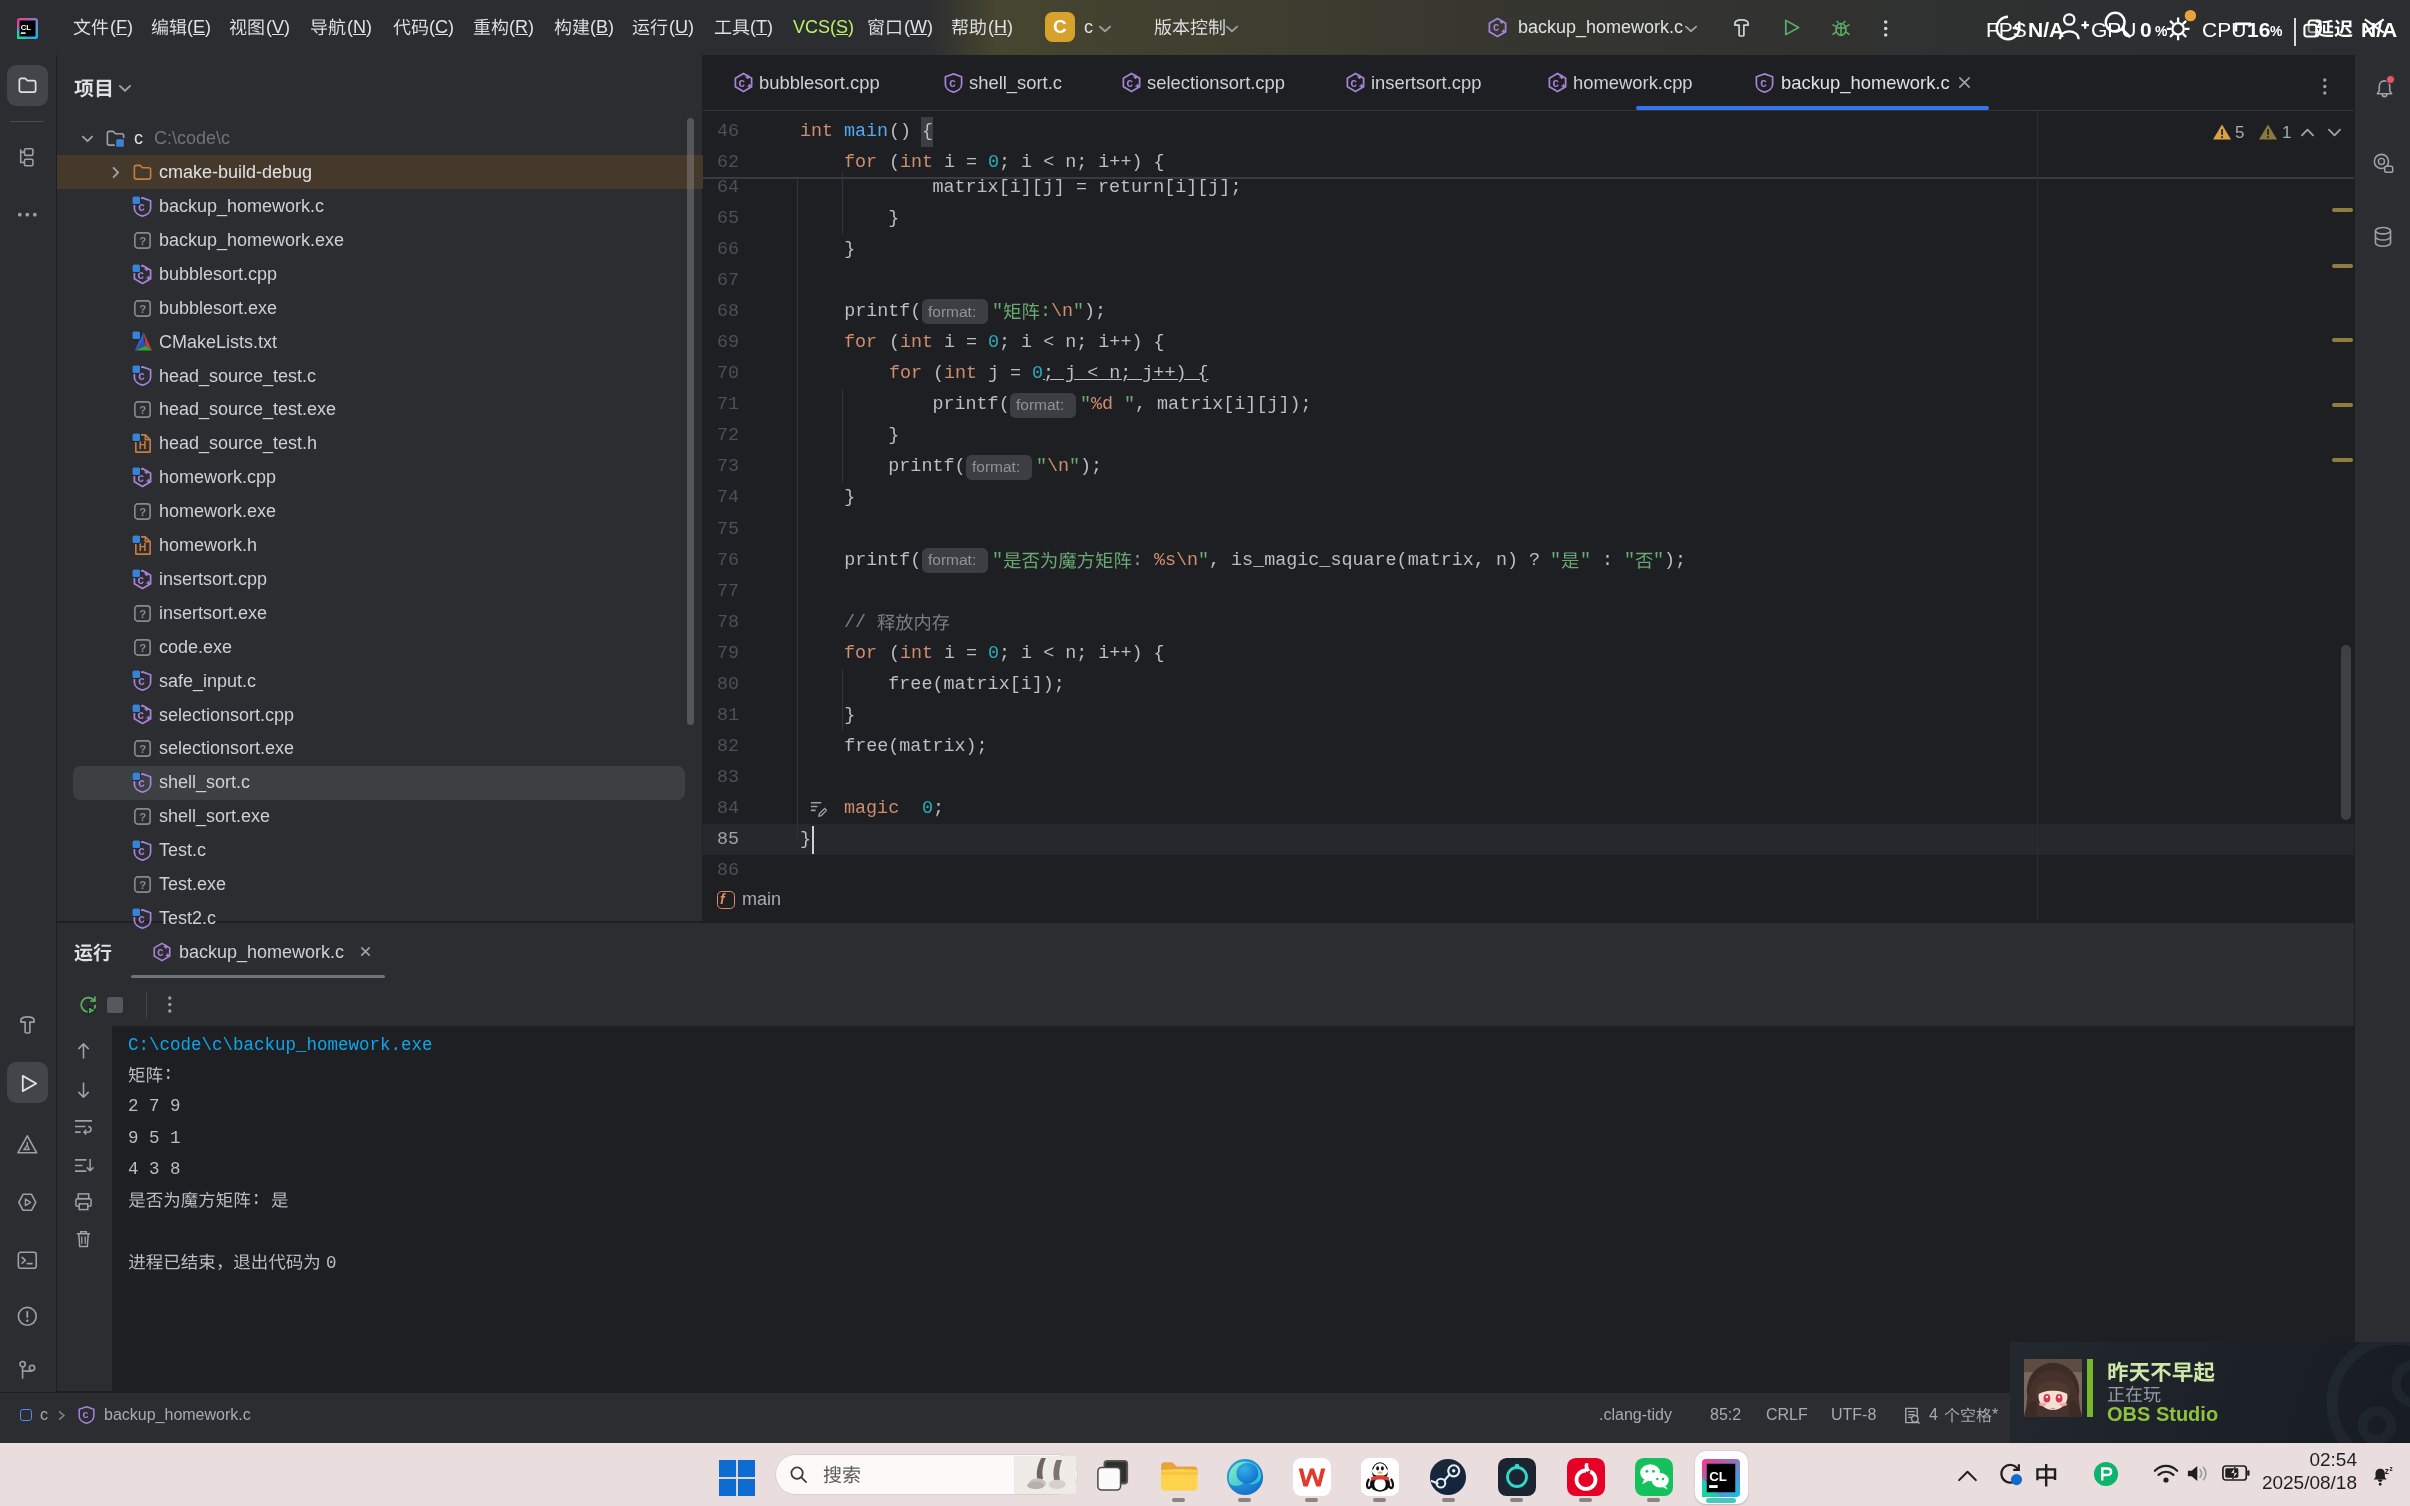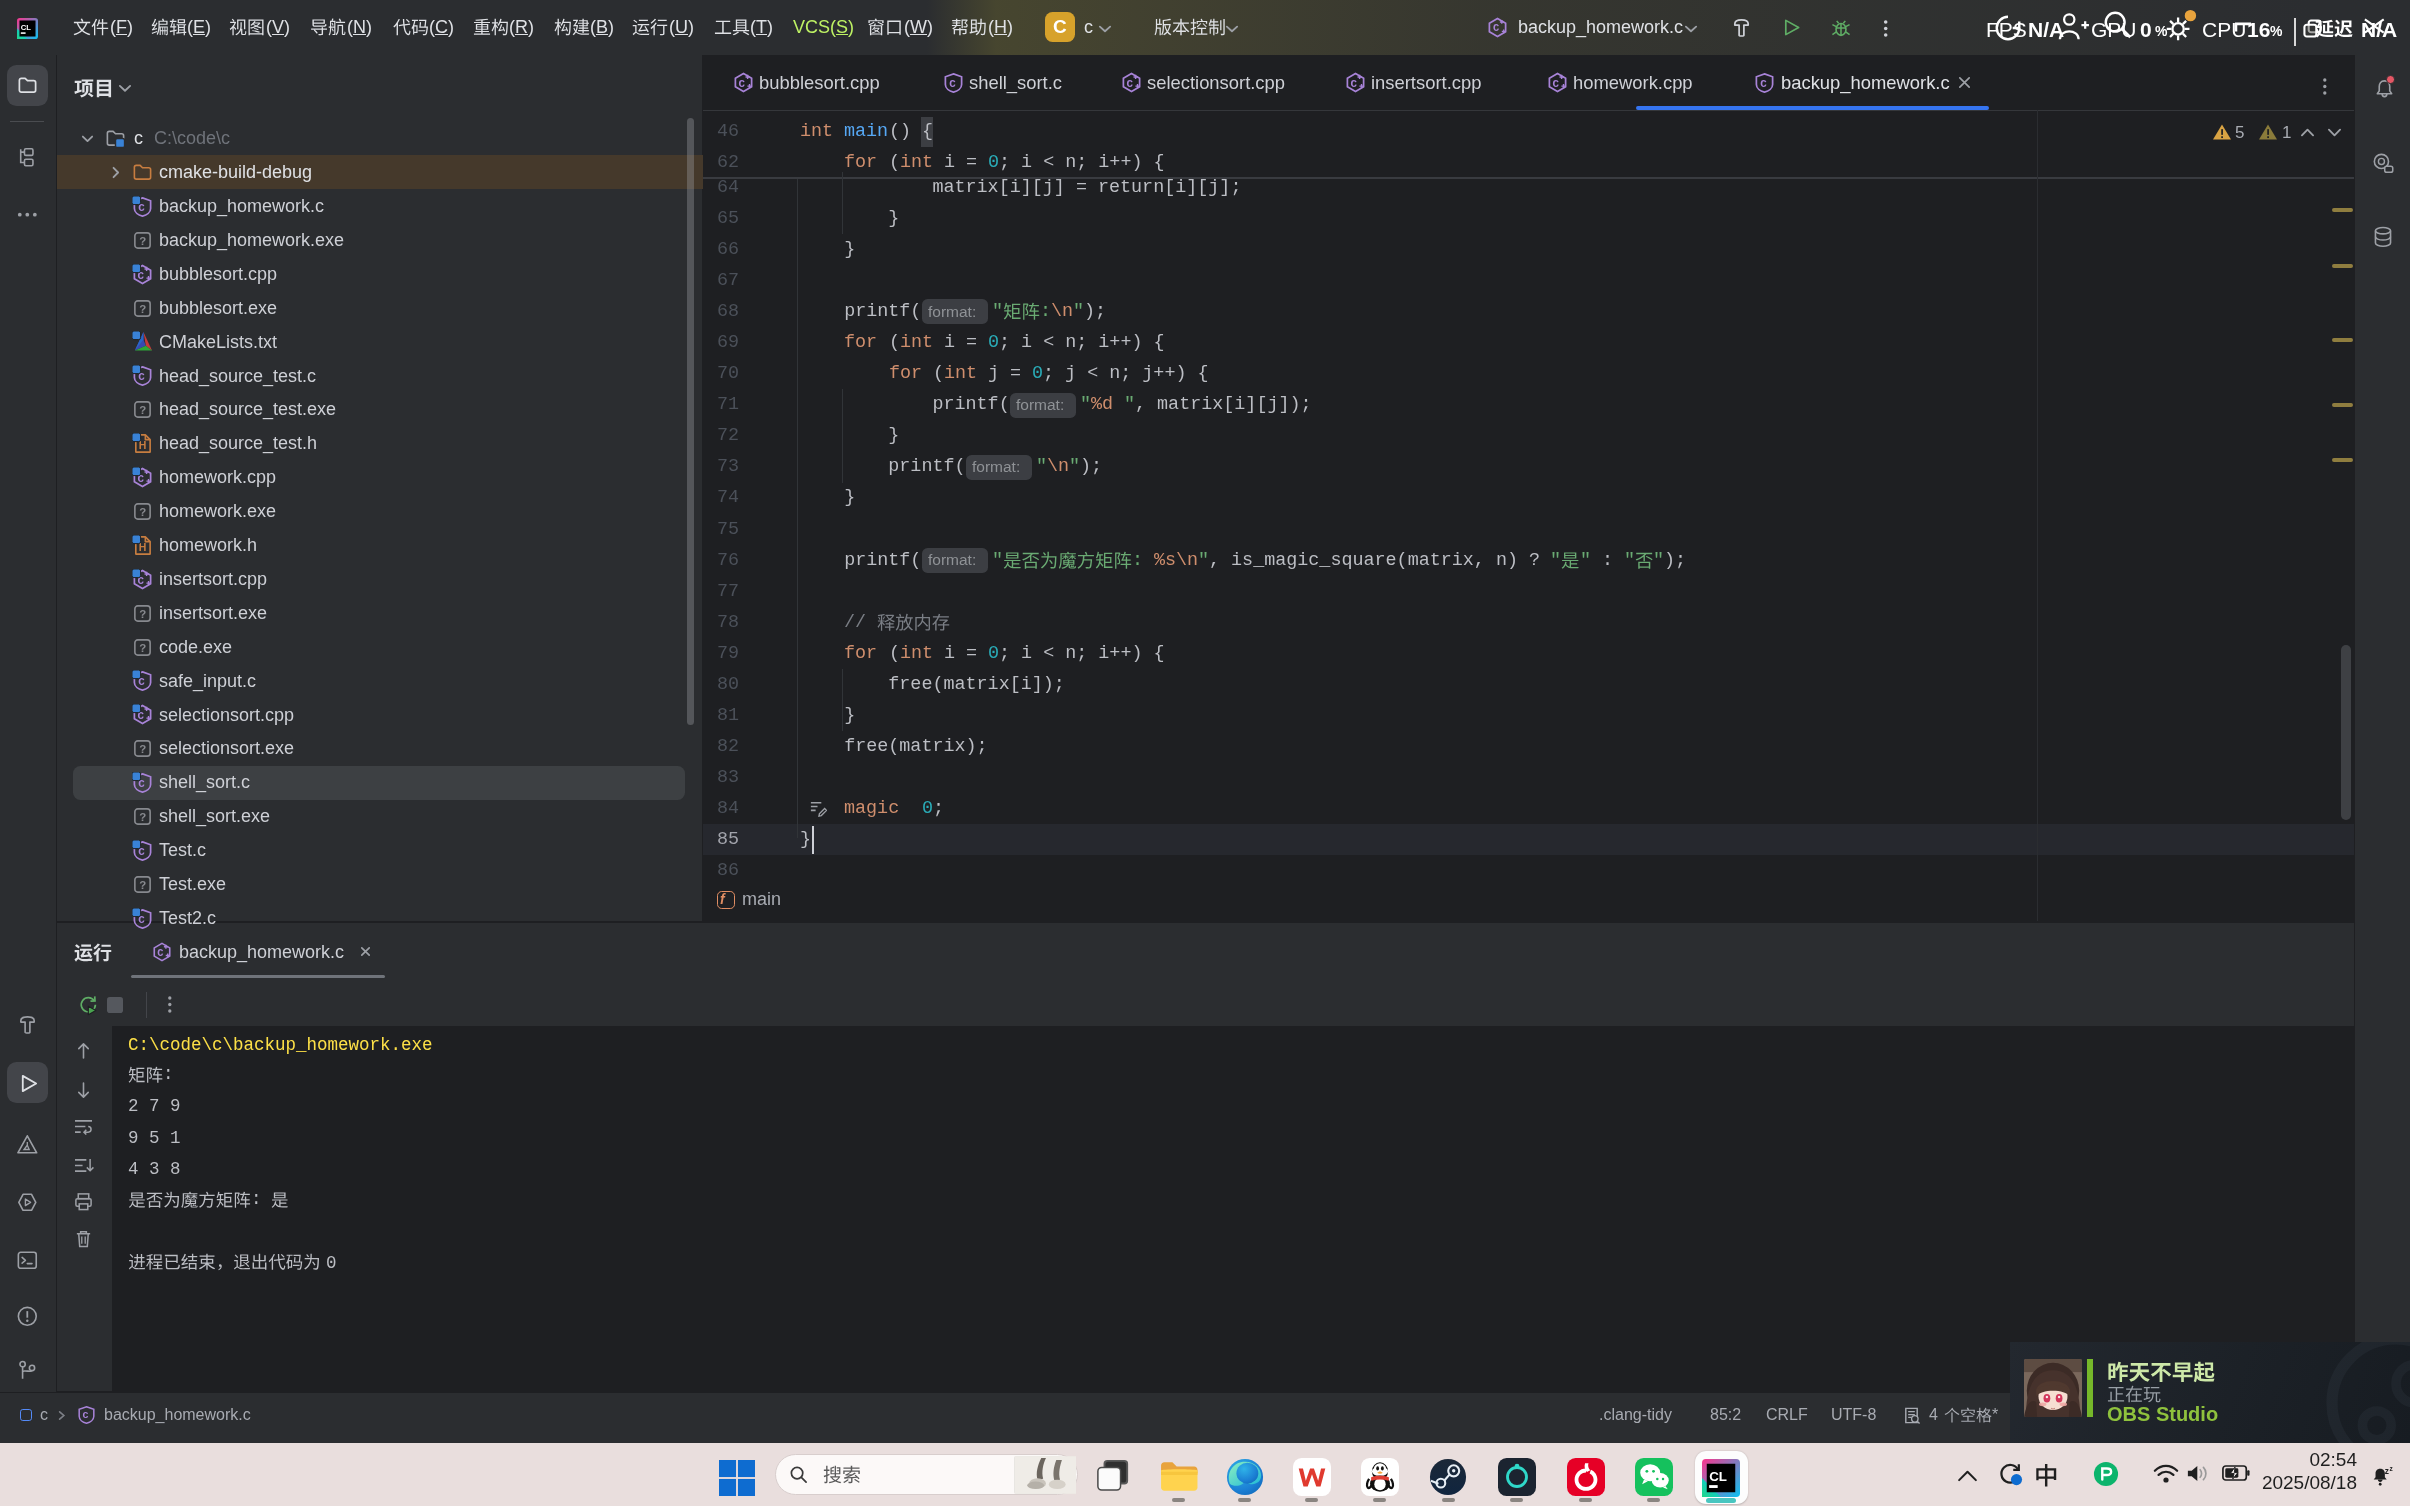--- a/index.html
+++ b/index.html
@@ -527,21 +527,21 @@
 <div style="position:absolute;left:900px;top:329px;height:27px;line-height:27px;font-family:Liberation Mono, monospace;font-size:18.4px;font-weight:400;color:#cf8e6d;white-space:pre;">int</div>
 <div style="position:absolute;left:933px;top:329px;height:27px;line-height:27px;font-family:Liberation Mono, monospace;font-size:18.4px;font-weight:400;color:#bcbec4;white-space:pre;"> i = </div>
 <div style="position:absolute;left:988px;top:329px;height:27px;line-height:27px;font-family:Liberation Mono, monospace;font-size:18.4px;font-weight:400;color:#2aacb8;white-space:pre;">0</div>
 <div style="position:absolute;left:999px;top:329px;height:27px;line-height:27px;font-family:Liberation Mono, monospace;font-size:18.4px;font-weight:400;color:#bcbec4;white-space:pre;">; i &lt; n; i++) {</div>
 <div style="position:absolute;left:800px;top:360px;height:27px;line-height:27px;font-family:Liberation Mono, monospace;font-size:18.4px;font-weight:400;color:#bcbec4;white-space:pre;">        </div>
 <div style="position:absolute;left:889px;top:360px;height:27px;line-height:27px;font-family:Liberation Mono, monospace;font-size:18.4px;font-weight:400;color:#cf8e6d;white-space:pre;">for </div>
 <div style="position:absolute;left:933px;top:360px;height:27px;line-height:27px;font-family:Liberation Mono, monospace;font-size:18.4px;font-weight:400;color:#bcbec4;white-space:pre;">(</div>
 <div style="position:absolute;left:944px;top:360px;height:27px;line-height:27px;font-family:Liberation Mono, monospace;font-size:18.4px;font-weight:400;color:#cf8e6d;white-space:pre;">int</div>
 <div style="position:absolute;left:977px;top:360px;height:27px;line-height:27px;font-family:Liberation Mono, monospace;font-size:18.4px;font-weight:400;color:#bcbec4;white-space:pre;"> j = </div>
 <div style="position:absolute;left:1032px;top:360px;height:27px;line-height:27px;font-family:Liberation Mono, monospace;font-size:18.4px;font-weight:400;color:#2aacb8;white-space:pre;">0</div>
-<div style="position:absolute;left:1043px;top:360px;height:27px;line-height:27px;font-family:Liberation Mono, monospace;font-size:18.4px;font-weight:400;color:#bcbec4;white-space:pre;">; j &lt; n; j++) {</div>
+<div style="position:absolute;left:1043px;top:360px;height:27px;line-height:27px;font-family:Liberation Mono, monospace;font-size:18.4px;font-weight:400;color:#bcbec4;white-space:pre;text-decoration:underline;">; j &lt; n; j++) {</div>
 <div style="position:absolute;left:800px;top:391px;height:27px;line-height:27px;font-family:Liberation Mono, monospace;font-size:18.4px;font-weight:400;color:#bcbec4;white-space:pre;">            printf(</div>
 <div style="position:absolute;left:1010px;top:393px;width:66px;height:24.5px;background:#3c3e43;border-radius:5.6px"></div>
 <div style="position:absolute;left:1016px;top:393px;height:23.5px;line-height:23.5px;font-family:Liberation Sans, sans-serif;font-size:15.5px;font-weight:400;color:#8f9296;white-space:pre;">format:</div>
 <div style="position:absolute;left:1080px;top:391px;height:27px;line-height:27px;font-family:Liberation Mono, monospace;font-size:18.4px;font-weight:400;color:#6aab73;white-space:pre;">"</div>
 <div style="position:absolute;left:1091px;top:391px;height:27px;line-height:27px;font-family:Liberation Mono, monospace;font-size:18.4px;font-weight:400;color:#cf8e6d;white-space:pre;">%d</div>
 <div style="position:absolute;left:1113px;top:391px;height:27px;line-height:27px;font-family:Liberation Mono, monospace;font-size:18.4px;font-weight:400;color:#6aab73;white-space:pre;"> "</div>
 <div style="position:absolute;left:1135px;top:391px;height:27px;line-height:27px;font-family:Liberation Mono, monospace;font-size:18.4px;font-weight:400;color:#bcbec4;white-space:pre;">, matrix[i][j]);</div>
 <div style="position:absolute;left:800px;top:422px;height:27px;line-height:27px;font-family:Liberation Mono, monospace;font-size:18.4px;font-weight:400;color:#bcbec4;white-space:pre;">        }</div>
 <div style="position:absolute;left:800px;top:453px;height:27px;line-height:27px;font-family:Liberation Mono, monospace;font-size:18.4px;font-weight:400;color:#bcbec4;white-space:pre;">        printf(</div>
 <div style="position:absolute;left:966px;top:455px;width:66px;height:24.5px;background:#3c3e43;border-radius:5.6px"></div>
@@ -688,21 +688,21 @@
     </svg></div>
 <div class="ic" style="left:74px;top:1192px"><svg width="19" height="19" viewBox="0 0 20 20">
       <rect x="4.5" y="2" width="11" height="5" fill="none" stroke="#9da0a6" stroke-width="1.6"></rect>
       <rect x="2" y="7" width="16" height="8" rx="1.5" fill="none" stroke="#9da0a6" stroke-width="1.6"></rect>
       <rect x="5.5" y="12.5" width="9" height="6" fill="#2b2d30" stroke="#9da0a6" stroke-width="1.6"></rect>
     </svg></div>
 <div class="ic" style="left:74px;top:1229px"><svg width="19" height="19" viewBox="0 0 20 20">
       <path d="M3 5 H17 M7 5 V3 H13 V5 M5 5 L6 18.5 H14 L15 5" fill="none" stroke="#9da0a6" stroke-width="1.6"></path>
       <path d="M8.2 8 V15.5 M11.8 8 V15.5" stroke="#9da0a6" stroke-width="1.4"></path>
     </svg></div>
-<div style="position:absolute;left:128px;top:1032px;height:26px;line-height:26px;font-family:Liberation Mono, monospace;font-size:17.5px;font-weight:400;color:#fde047;white-space:pre;">C:\code\c\backup_homework.exe</div>
+<div style="position:absolute;left:128px;top:1032px;height:26px;line-height:26px;font-family:Liberation Mono, monospace;font-size:17.5px;font-weight:400;color:#0ea5e9;white-space:pre;">C:\code\c\backup_homework.exe</div>
 <div style="position:absolute;left:128px;top:1066px;line-height:0"><svg width="35" height="17.5" viewBox="0 0 37.2 18.6" style="overflow:visible">
       <g fill="#bcbec4" transform="translate(0,16.4)">
         <path transform="translate(0,0) scale(0.0186,-0.0186)" d="M558 488H816V296H558ZM933 788H482V-40H950V33H558V226H887V559H558V714H933ZM140 839C123 715 93 593 43 512C60 503 91 484 104 472C130 517 152 574 170 637H233V478L232 430H61V359H227C214 229 169 87 36 -21C51 -30 79 -58 88 -74C184 4 239 104 269 205C313 149 376 67 402 26L451 87C426 117 324 241 287 279C293 306 297 333 299 359H449V430H304L305 476V637H425V706H188C197 745 205 785 211 826Z"></path>
         <path transform="translate(18.6,0) scale(0.0186,-0.0186)" d="M386 184V114H667V-79H742V114H962V184H742V346H935V415H742V564H667V415H525C559 484 593 566 622 652H948V722H645C656 756 665 789 674 823L597 840C589 801 578 761 567 722H397V652H545C518 572 491 506 479 481C458 437 443 406 424 402C433 382 445 347 449 332C458 340 491 346 537 346H667V184ZM90 797V-79H159V729H290C269 662 239 574 210 503C283 423 300 354 300 300C300 269 296 242 280 230C271 224 261 222 249 221C234 220 215 221 192 222C204 203 210 173 211 155C233 154 258 154 278 156C298 159 316 165 330 175C358 195 370 238 370 292C370 355 352 427 280 511C313 589 350 688 379 770L329 800L318 797Z"></path>
       </g>
     </svg></div>
 <div style="position:absolute;left:163px;top:1061px;height:26px;line-height:26px;font-family:Liberation Mono, monospace;font-size:17.5px;font-weight:400;color:#bcbec4;white-space:pre;">:</div>
 <div style="position:absolute;left:128px;top:1093px;height:26px;line-height:26px;font-family:Liberation Mono, monospace;font-size:17.5px;font-weight:400;color:#bcbec4;white-space:pre;">2 7 9</div>
 <div style="position:absolute;left:128px;top:1125px;height:26px;line-height:26px;font-family:Liberation Mono, monospace;font-size:17.5px;font-weight:400;color:#bcbec4;white-space:pre;">9 5 1</div>
 <div style="position:absolute;left:128px;top:1156px;height:26px;line-height:26px;font-family:Liberation Mono, monospace;font-size:17.5px;font-weight:400;color:#bcbec4;white-space:pre;">4 3 8</div>

